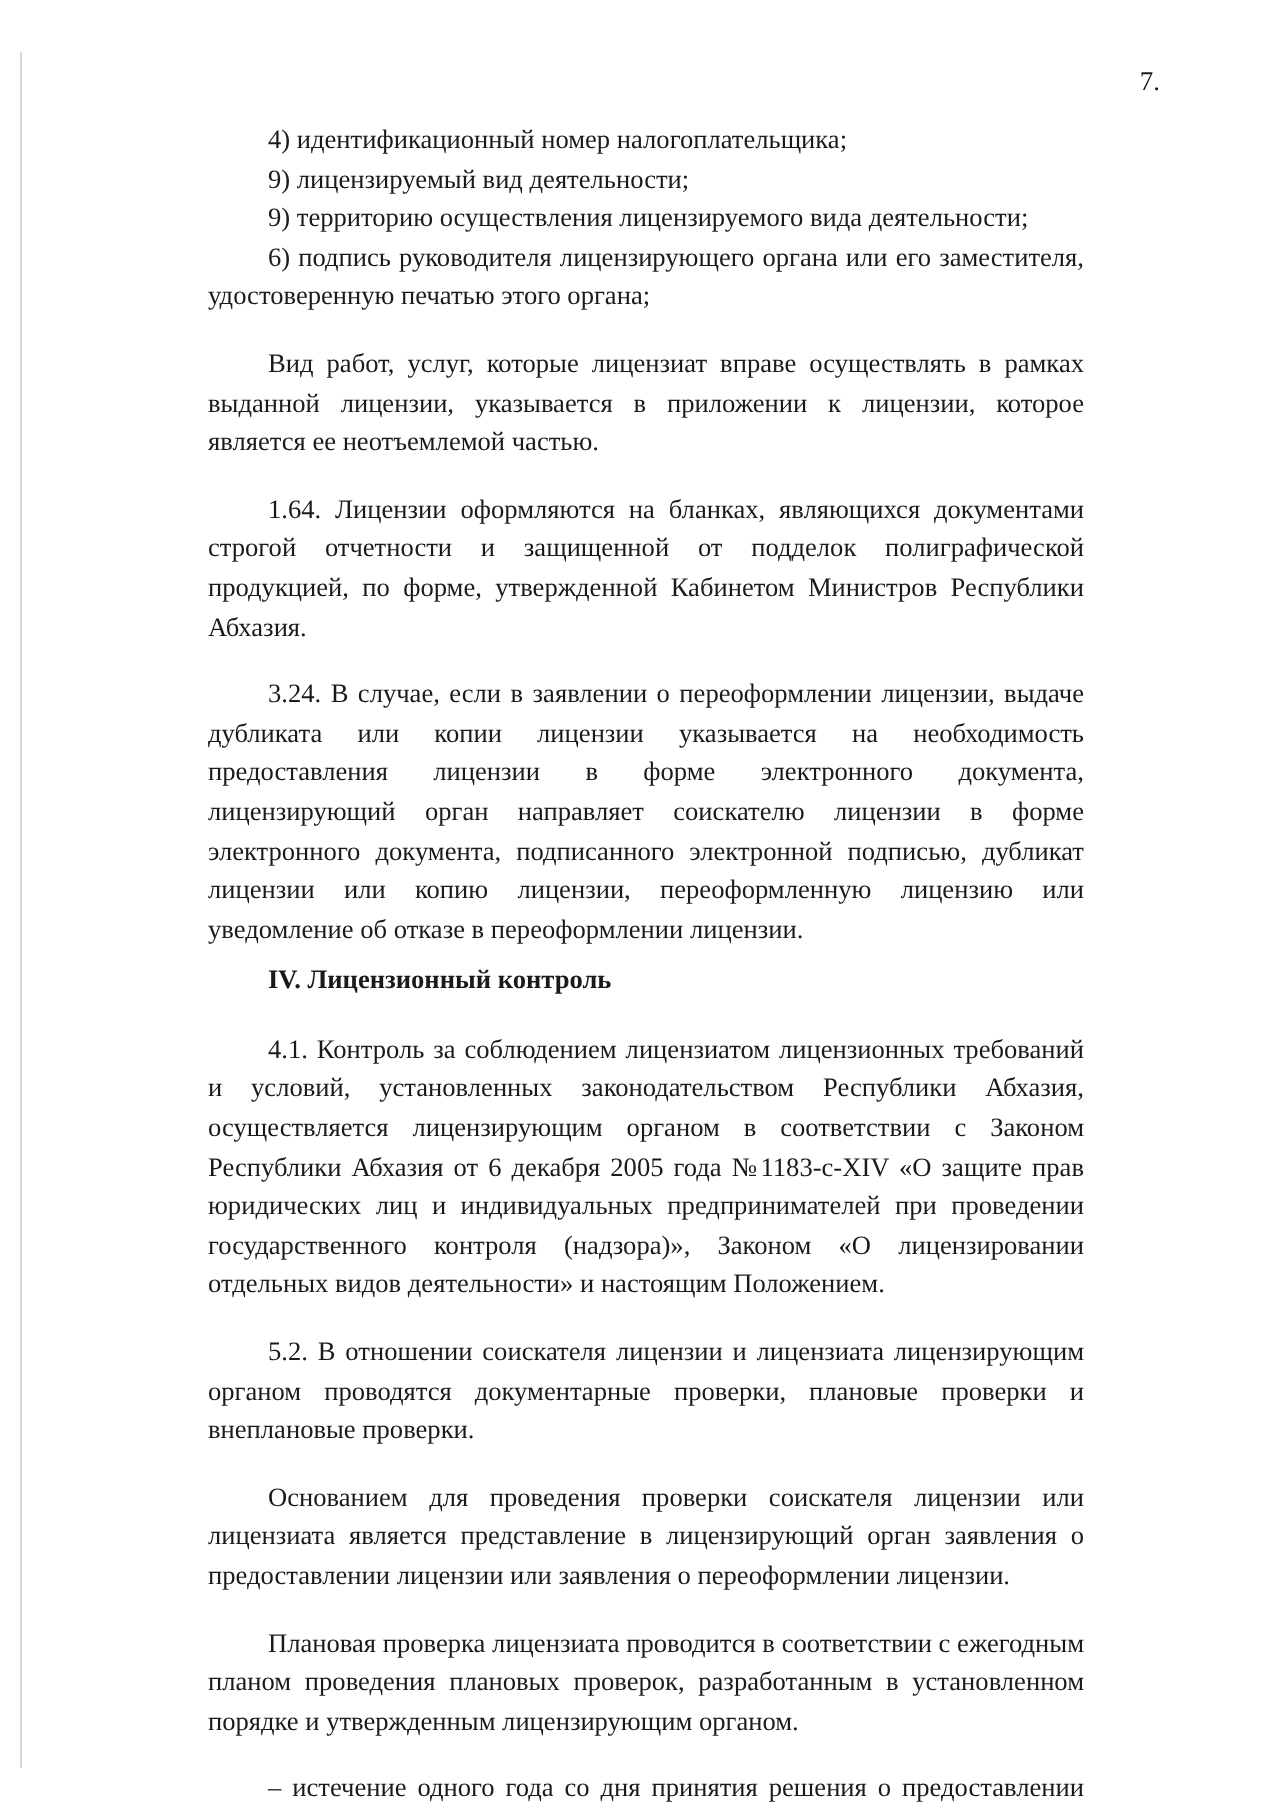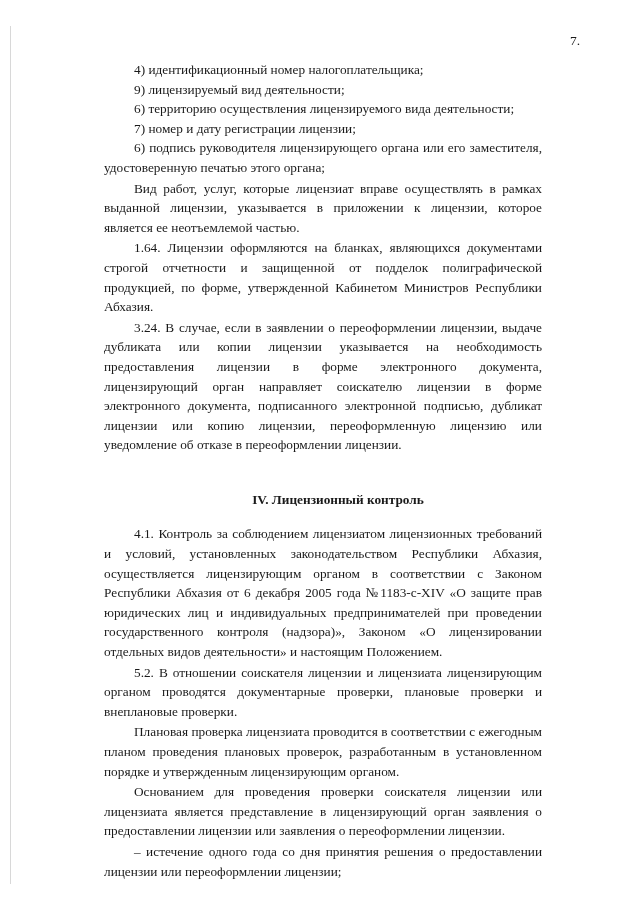--- a/index.html
+++ b/index.html
@@ -54,51 +54,50 @@
     hyphens: manual;
   }
   p.indent {
     text-indent: 30px;
   }
   p.list-item {
     text-indent: 30px;
     font-family: Liberation Serif, serif;
   }
   .heading {
-    margin-top: 35px;
+    margin-top: 6px;
     margin-bottom: 15px;
     text-indent: 30px;
     font-weight: bold;
-    text-align: center;
+    text-align: left;
   }
-  .block { margin-top: 1px; }
+  .block { margin-top: 14px; }
 </style>
 </head>
 <body>
 
 <div class="page">
 
   <div class="scan-edge"></div>
 
   <div class="page-number">7.</div>
 
   <div class="content">
 
     <p class="list-item">4) идентификационный номер налогоплательщика;</p>
     <p class="list-item">9) лицензируемый вид деятельности;</p>
-    <p class="list-item">6) территорию осуществления лицензируемого вида деятельности;</p>
-    <p class="list-item">7) номер и дату регистрации лицензии;</p>
+    <p class="list-item">9) территорию осуществления лицензируемого вида деятельности;</p>
     <p class="list-item">6) подпись руководителя лицензирующего органа или его заместителя, удостоверенную печатью этого органа;</p>
 
     <p class="indent block">Вид работ, услуг, которые лицензиат вправе осуществлять в рамках выданной лицензии, указывается в приложении к лицензии, которое является ее неотъемлемой частью.</p>
     <p class="indent block">1.64. Лицензии оформляются на бланках, являющихся документами строгой отчетности и защищенной от подделок полиграфической продукцией, по форме, утвержденной Кабинетом Министров Республики Абхазия.</p>
     <p class="indent block">3.24. В случае, если в заявлении о переоформлении лицензии, выдаче дубликата или копии лицензии указывается на необходимость предоставления лицензии в форме электронного документа, лицензирующий орган направляет соискателю лицензии в форме электронного документа, подписанного электронной подписью, дубликат лицензии или копию лицензии, переоформленную лицензию или уведомление об отказе в переоформлении лицензии.</p>
 
     <p class="heading">IV. Лицензионный контроль</p>
 
     <p class="indent block">4.1. Контроль за соблюдением лицензиатом лицензионных требований и условий, установленных законодательством Республики Абхазия, осуществляется лицензирующим органом в соответствии с Законом Республики Абхазия от 6 декабря 2005 года №1183-с-XIV «О защите прав юридических лиц и индивидуальных предпринимателей при проведении государственного контроля (надзора)», Законом «О лицензировании отдельных видов деятельности» и настоящим Положением.</p>
     <p class="indent block">5.2. В отношении соискателя лицензии и лицензиата лицензирующим органом проводятся документарные проверки, плановые проверки и внеплановые проверки.</p>
+    <p class="indent block">Основанием для проведения проверки соискателя лицензии или лицензиата является представление в лицензирующий орган заявления о предоставлении лицензии или заявления о переоформлении лицензии.</p>
     <p class="indent block">Плановая проверка лицензиата проводится в соответствии с ежегодным планом проведения плановых проверок, разработанным в установленном порядке и утвержденным лицензирующим органом.</p>
-    <p class="indent block">Основанием для проведения проверки соискателя лицензии или лицензиата является представление в лицензирующий орган заявления о предоставлении лицензии или заявления о переоформлении лицензии.</p>
     <p class="indent block">– истечение одного года со дня принятия решения о предоставлении лицензии или переоформлении лицензии;</p>
 
   </div>
 </div>
 
 </body></html>

